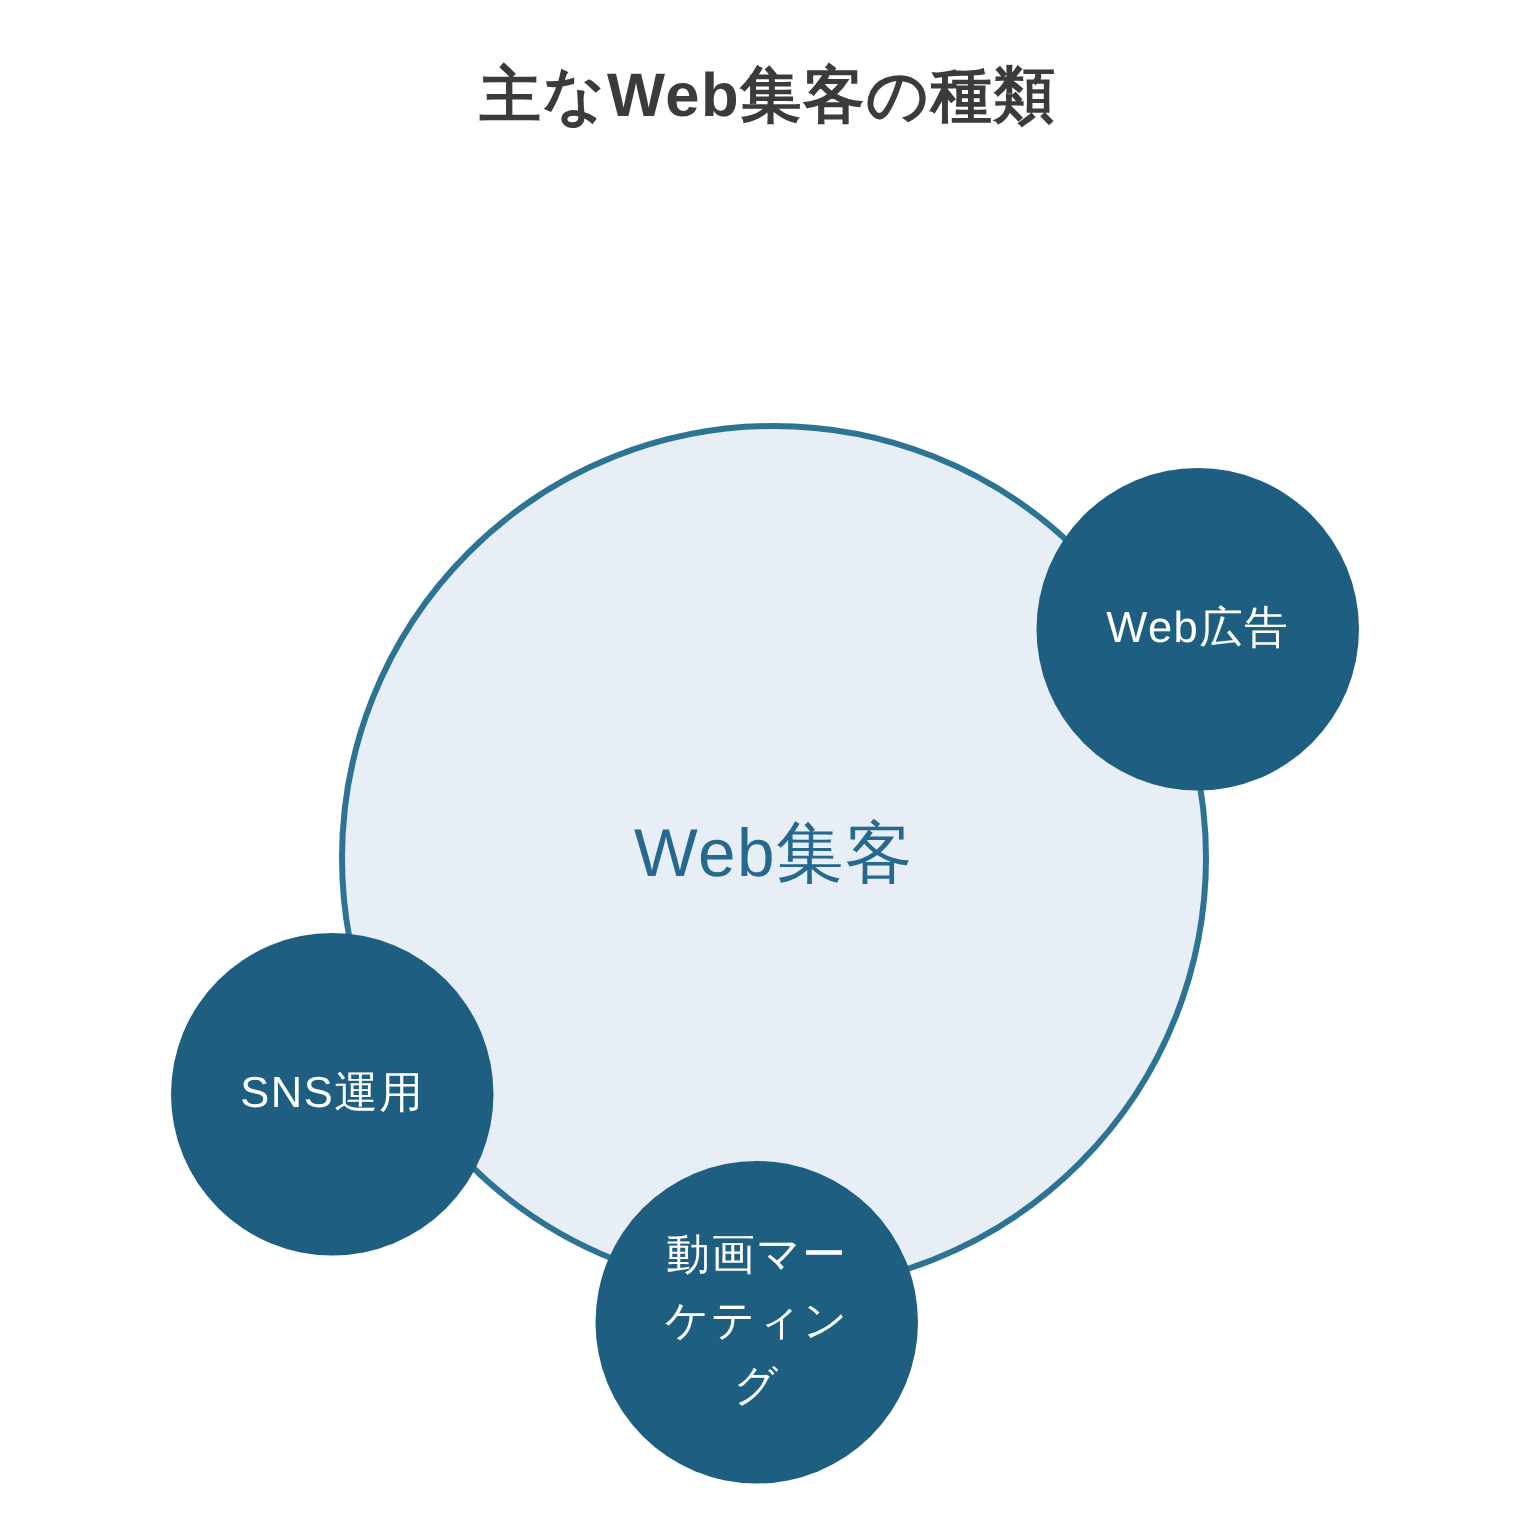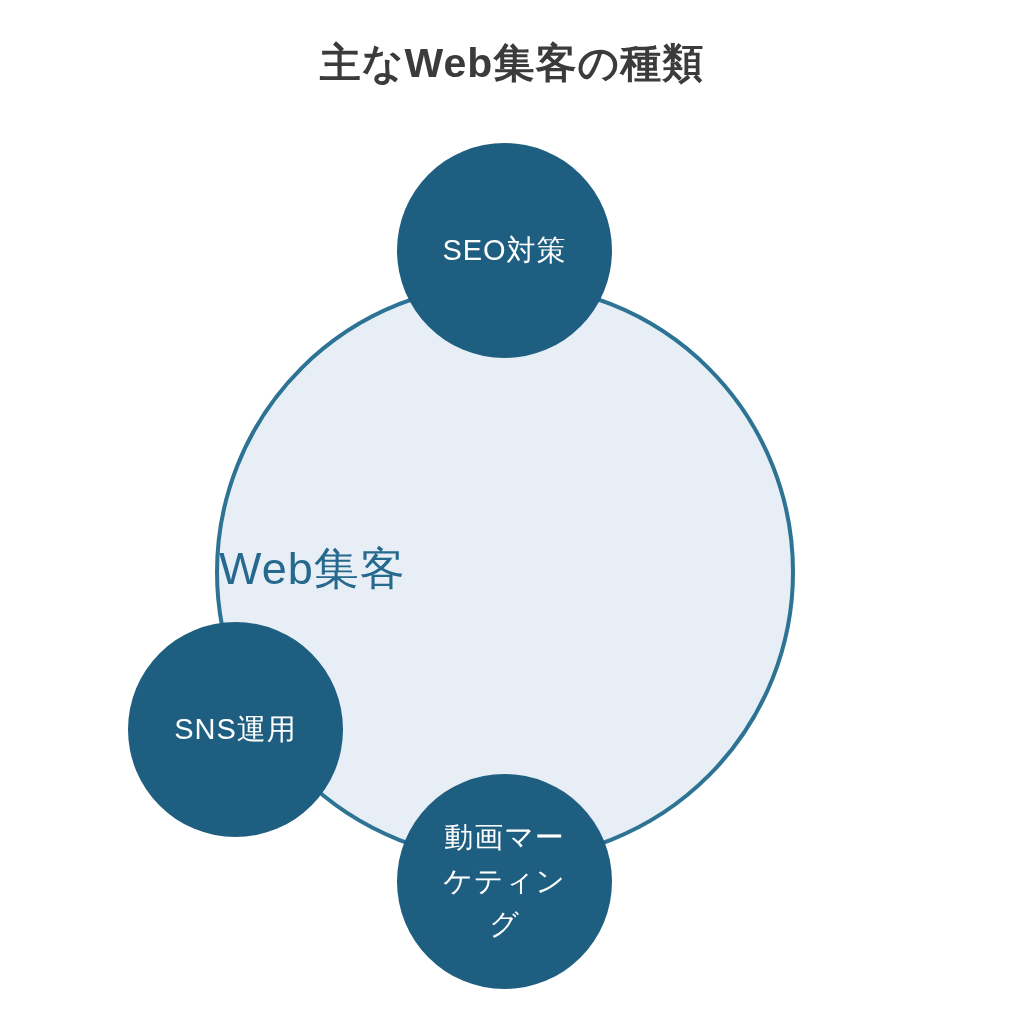--- a/index.html
+++ b/index.html
@@ -18,26 +18,26 @@
     width:1024px;height:1022px;position:relative;overflow:hidden;
   }
   .canvas{position:absolute;inset:0;width:1024px;height:1022px;}
   .title{
     position:absolute;top:36px;left:0;width:100%;
     text-align:center;
     font-size:41px;font-weight:600;letter-spacing:1px;
     color:var(--title-text);
   }
   .hub{
-    position:absolute;left:215px;top:282px;width:580px;height:580px;
+    position:absolute;left:226px;top:282px;width:580px;height:580px;
     background:var(--hub-fill);
     border:4px solid var(--hub-border);
     border-radius:50%;
     z-index:1;
-    display:flex;align-items:center;justify-content:flex-start;
+    display:flex;align-items:center;justify-content:center;
   }
   .hub-label{
     font-size:45px;font-weight:500;letter-spacing:1px;
     color:var(--hub-text);
     margin-top:-6px;
   }
   .node{
     position:absolute;width:215px;height:215px;border-radius:50%;
     background:var(--node-fill);
     z-index:2;
@@ -46,38 +46,38 @@
   .node-label{
     color:var(--node-text);
     font-size:29px;font-weight:500;letter-spacing:1px;
     line-height:1.5;text-align:center;
     white-space:pre-line;
   }
   .node-seo{left:397px;top:143px;}
   .node-web-ads{left:691px;top:312px;}
   .node-email-marketing{left:682px;top:620px;}
   .node-video-marketing{left:397px;top:774px;justify-content:center;}
-  .node-sns{left:128px;top:622px;}
+  .node-sns{left:114px;top:622px;}
   .node-ai-marketing{left:99px;top:312px;}
 </style>
 </head>
 <body>
 
 <div class="canvas">
 
   <h1 class="title">主なWeb集客の種類</h1>
 
   <div class="hub">
     <div class="hub-label">Web集客</div>
   </div>
 
-  <div class="node node-seo">
-    <span class="node-label">SEO対策</span>
+
+  <div class="node node-web-ads">
+    <span class="node-label">Web広告</span>
   </div>
-
 
 
   <div class="node node-video-marketing">
     <span class="node-label">動画マー
 ケティン
 グ</span>
   </div>
 
   <div class="node node-sns">
     <span class="node-label">SNS運用</span>

